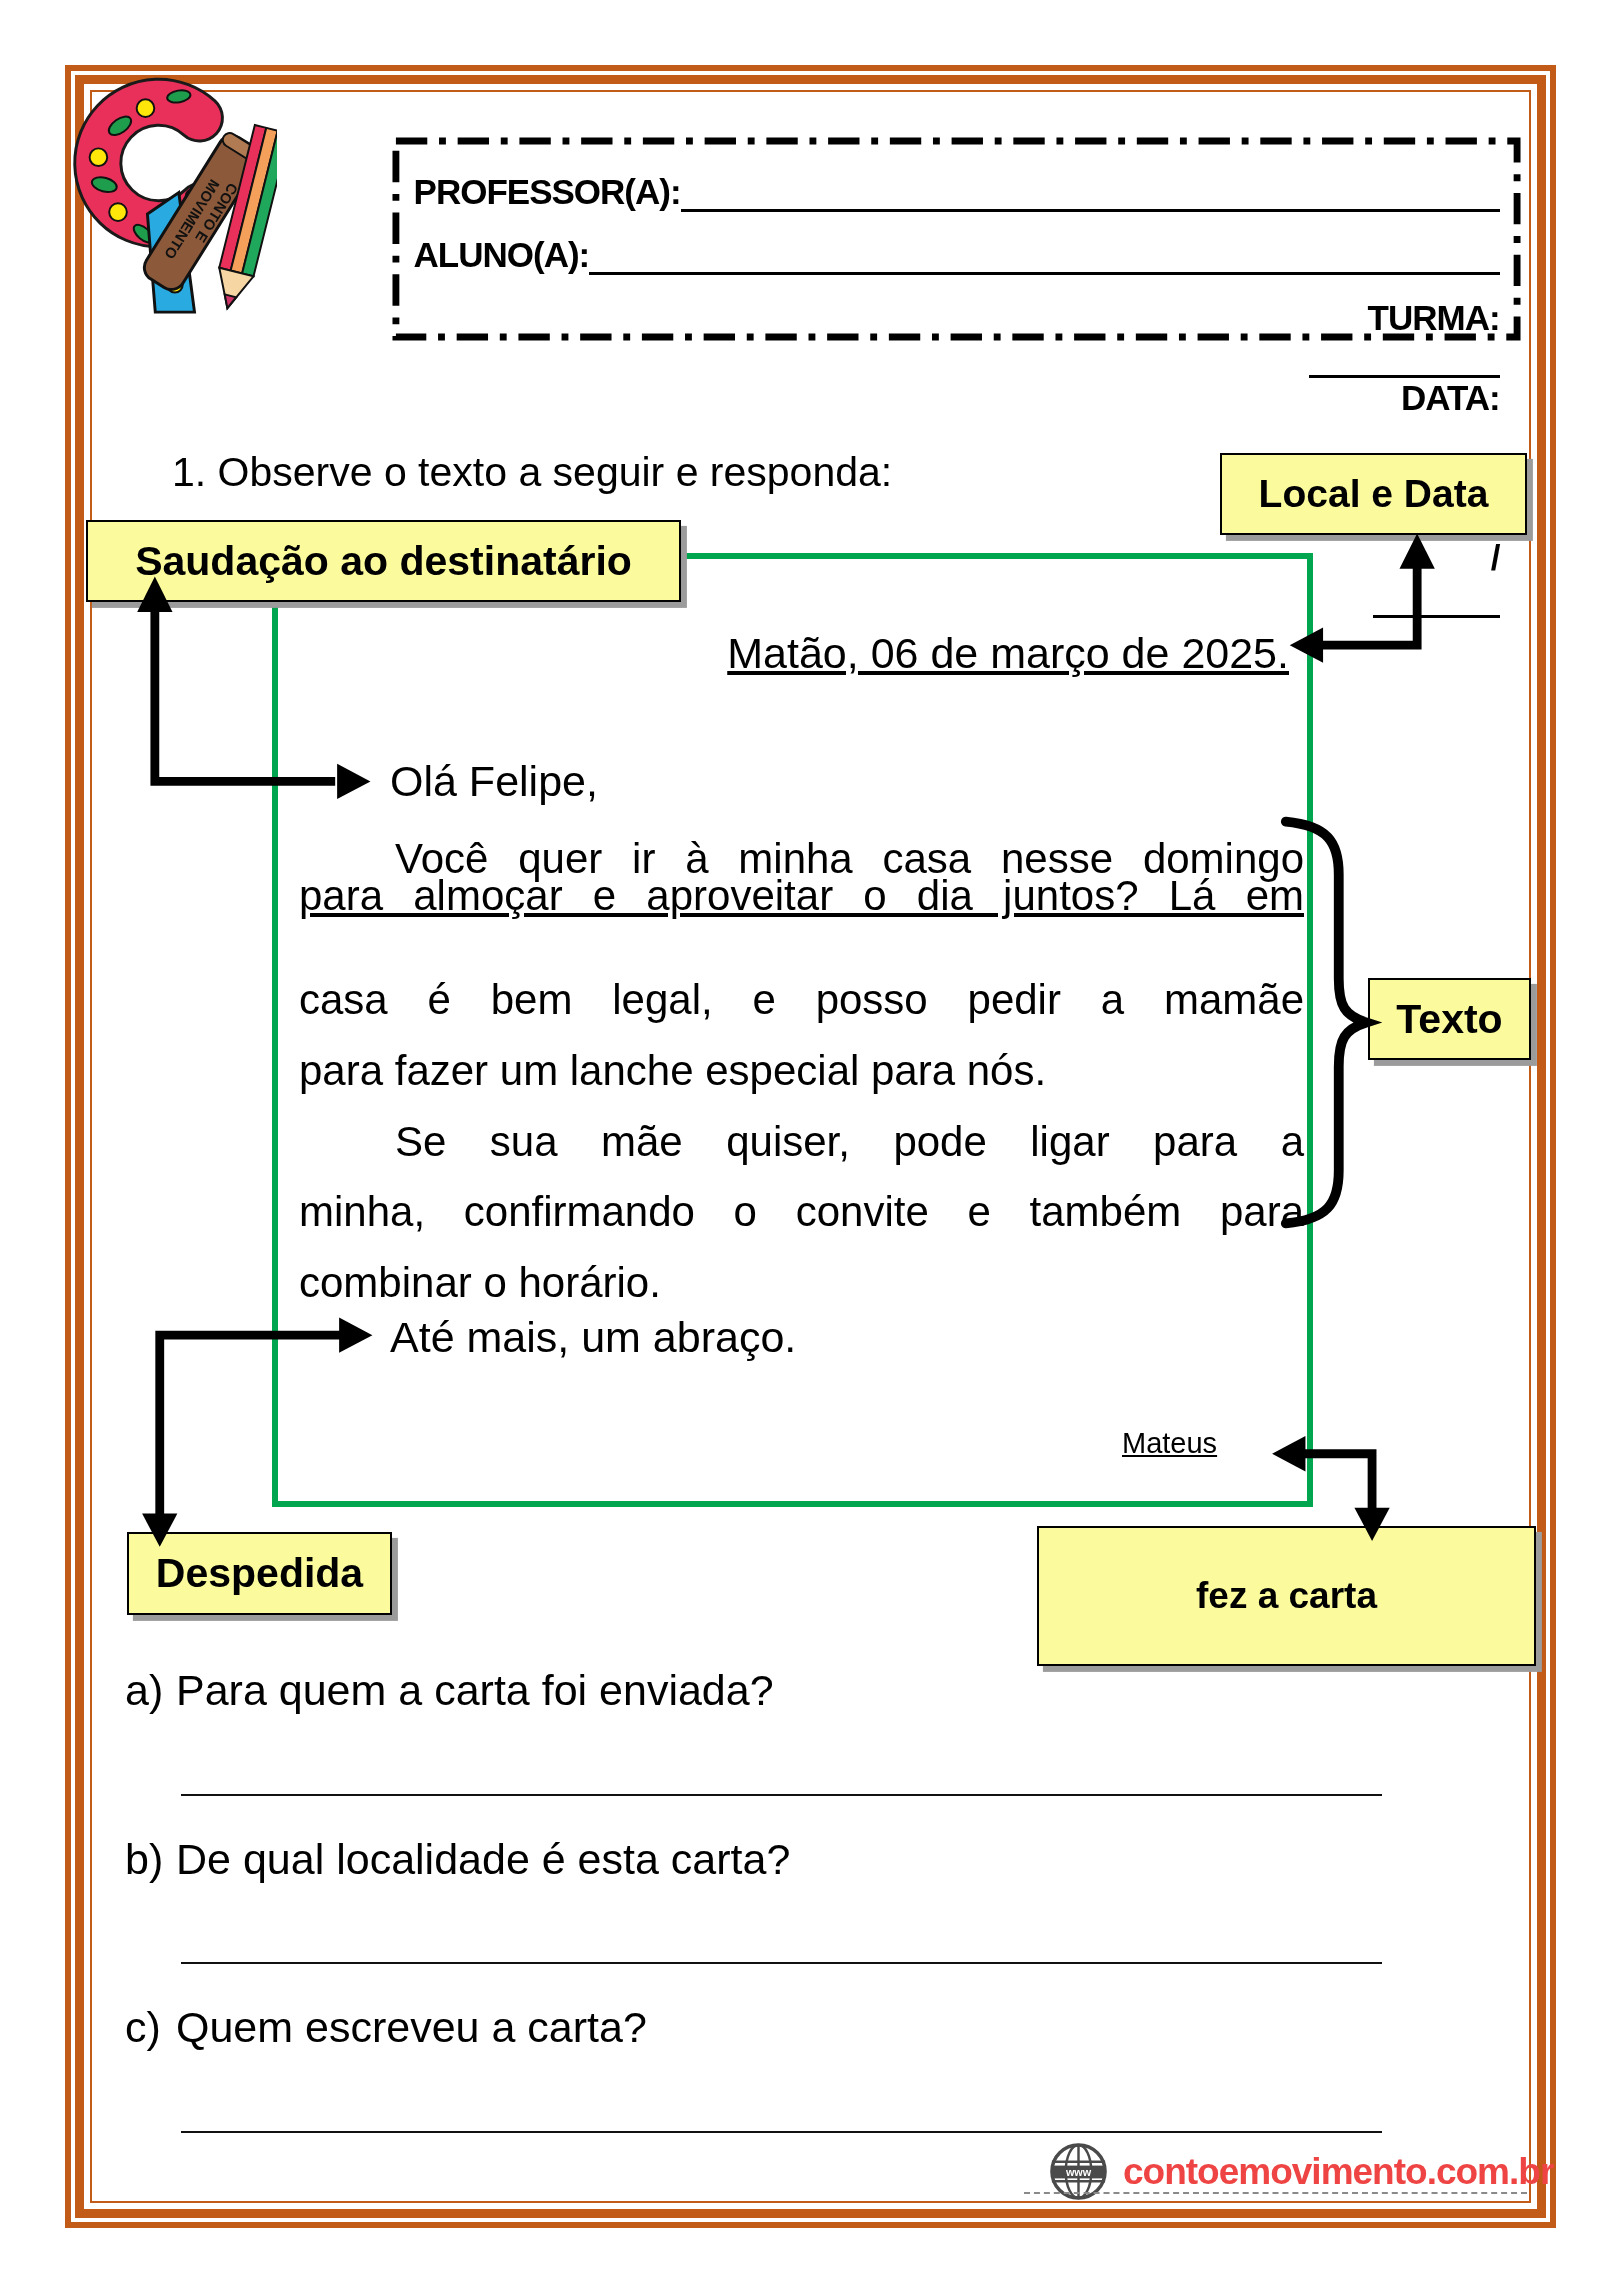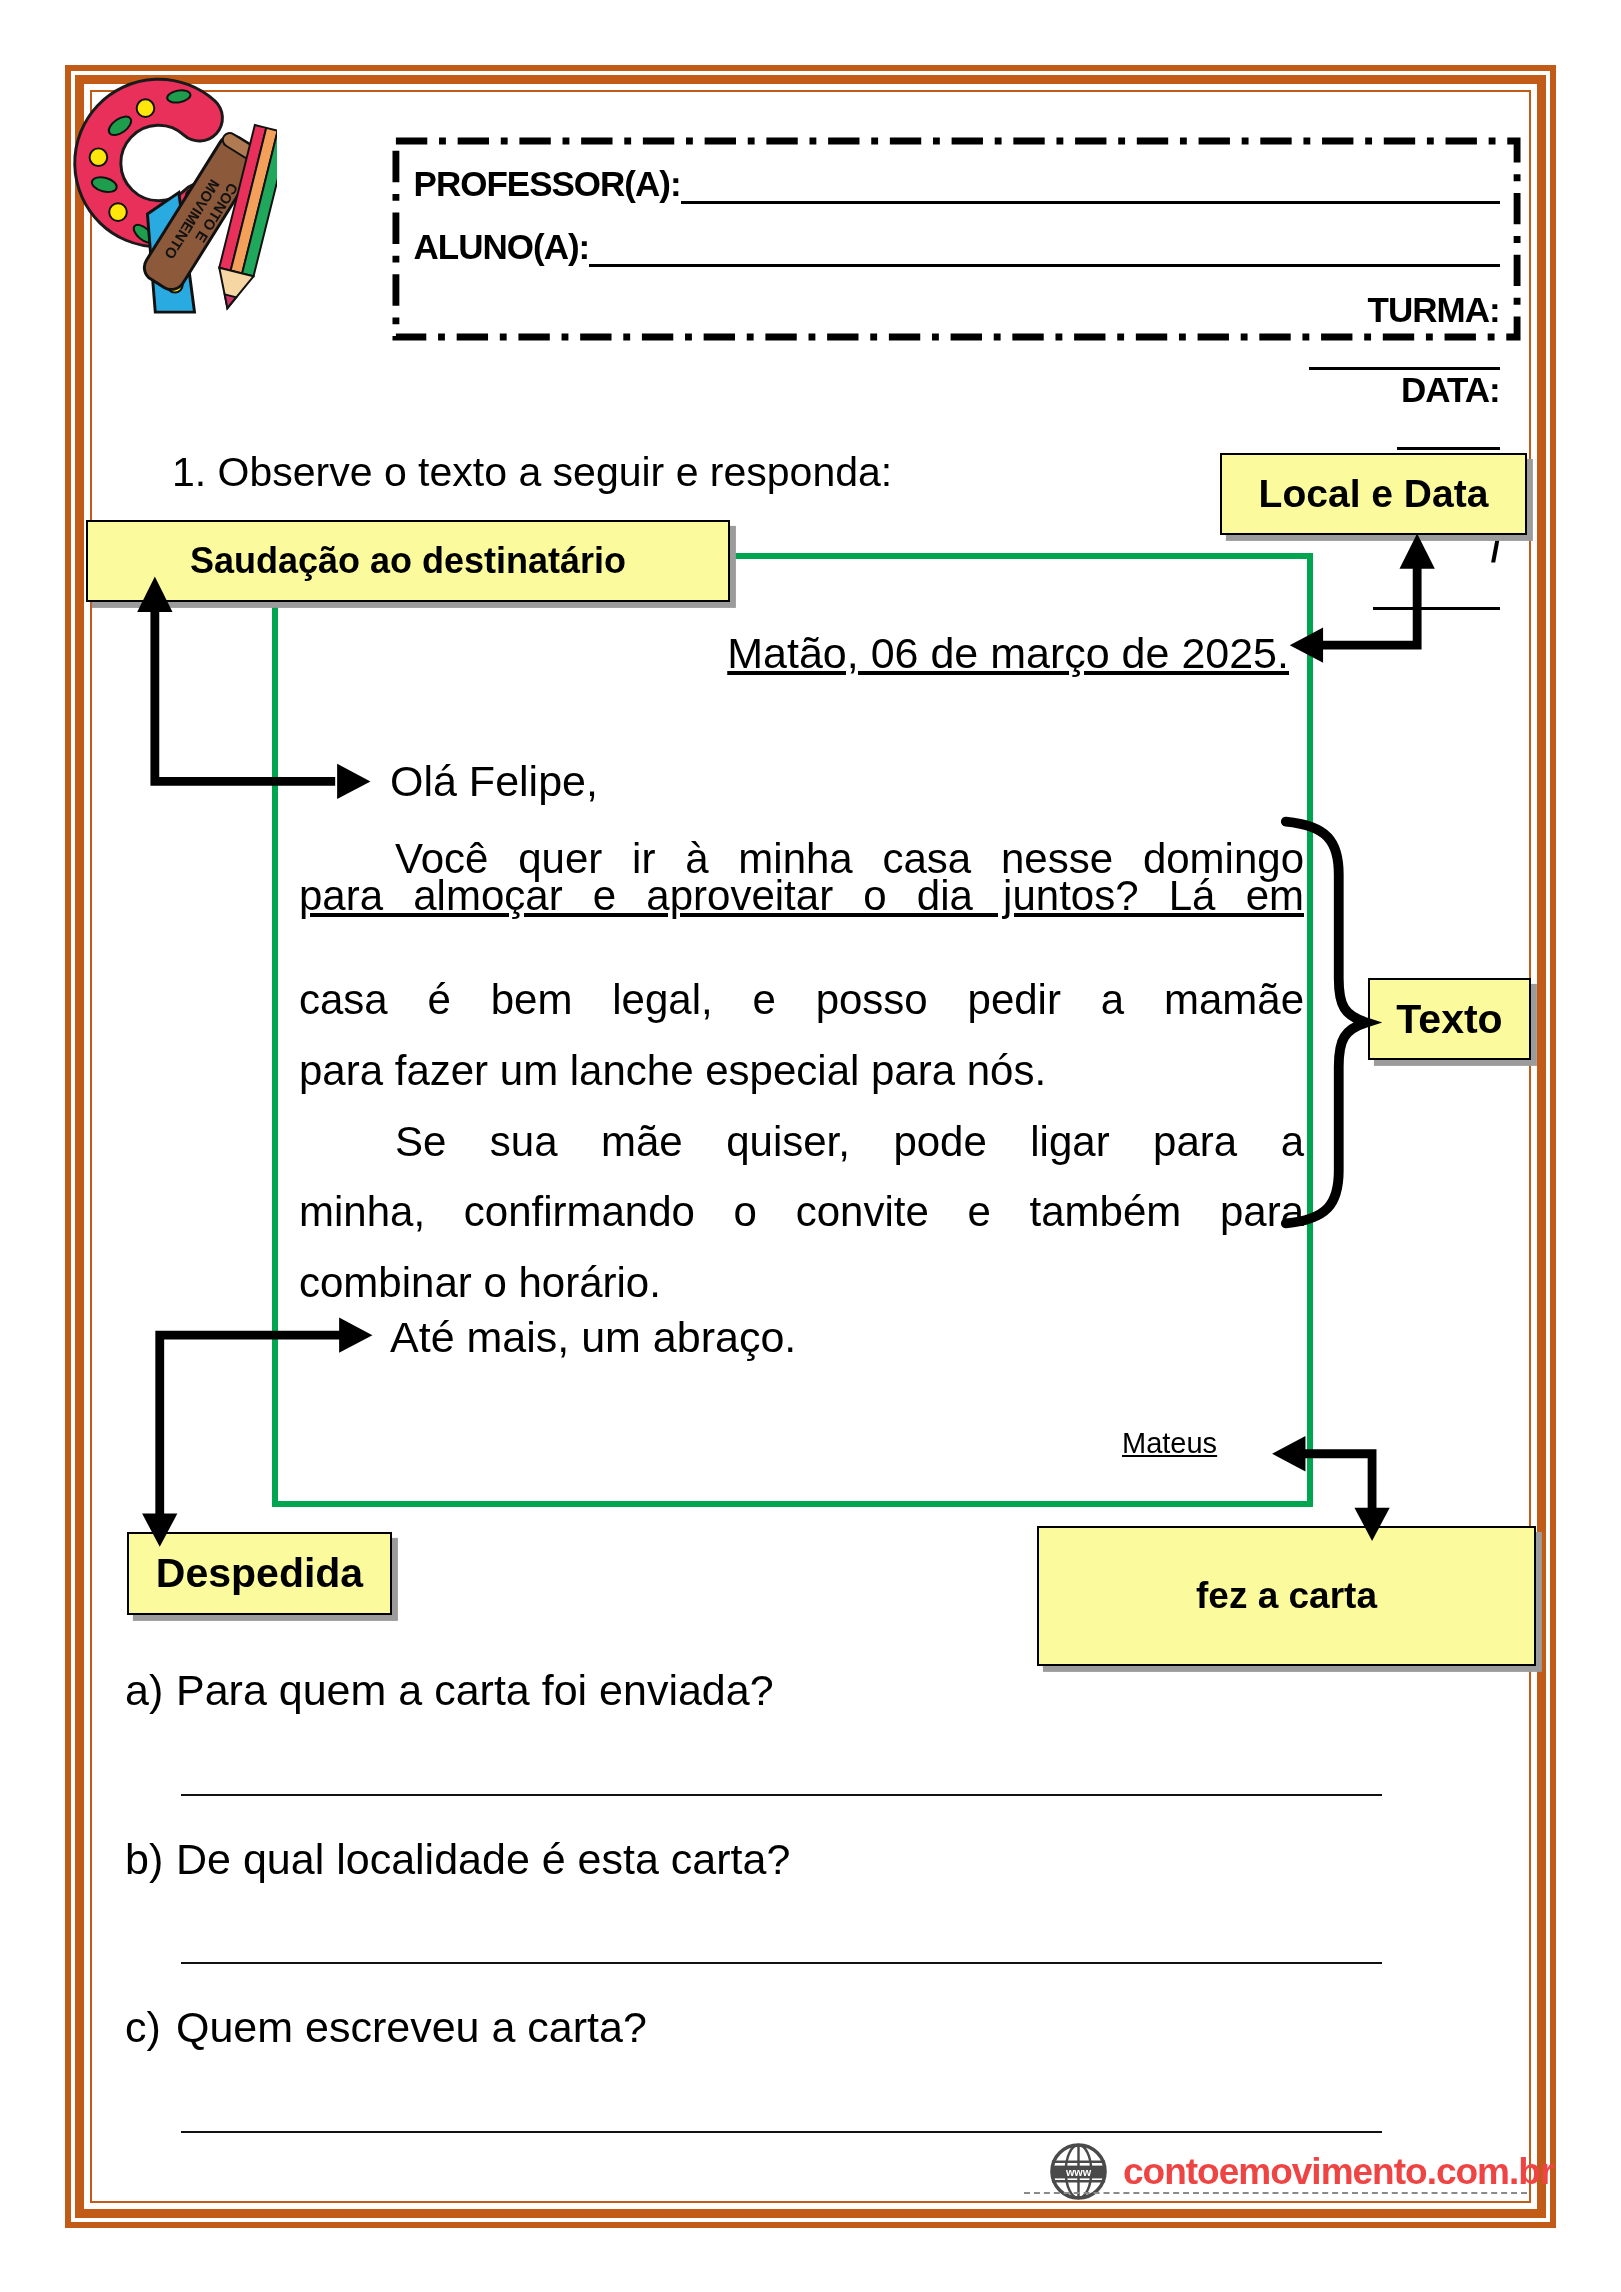--- a/index.html
+++ b/index.html
@@ -7,21 +7,21 @@
         font-family:"Liberation Sans",sans-serif;color:#000;}
   .abs{position:absolute;}
   
   .frame1{inset:65px;border:6.9px solid #C25B17;}
   .frame2{inset:75px;border:9.8px solid #C25B17;}
   .frame3{inset:90px;border:2.9px solid #C25B17;}
   .frame1,.frame2,.frame3{position:absolute;pointer-events:none;}
   
   #headerBox{left:392px;top:137px;width:1129px;height:204px;}
   .hrow{position:absolute;left:21.6px;display:flex;align-items:flex-end;
-        font-weight:bold;font-size:35px;letter-spacing:-1px;}
+        font-weight:bold;font-size:35px;letter-spacing:-1px;margin-top:8px;}
   .blank{border-bottom:3.9px solid #000;height:37px;}
   
   .ylabel{background:#FBFB9E;border:2.9px solid #000;box-shadow:5.9px 5.9px 0 #9b9b9b;
           display:flex;align-items:center;justify-content:center;text-align:center;
           font-weight:bold;box-sizing:border-box;}
   
   #letterBox{left:272px;top:553px;width:1041px;height:954px;border:6.9px solid #00A550;box-sizing:border-box;}
   .ltxt{font-size:43px;line-height:49px;}
   .pline{position:absolute;left:299px;width:1005px;font-size:42px;line-height:71px;
          text-align:justify;text-align-last:justify;white-space:nowrap;}
@@ -124,21 +124,21 @@
   <div class="abs pline plast" style="top:1035px;">para fazer um lanche especial para nós.</div>
 
   <div class="abs pline indent" style="top:1106px;">Se sua mãe quiser, pode ligar para a</div>
   <div class="abs pline" style="top:1176px;">minha, confirmando o convite e também para</div>
   <div class="abs pline plast" style="top:1247px;">combinar o horário.</div>
 
   <div class="abs ltxt" style="left:390px;top:1313px;">Até mais, um abraço.</div>
   <div class="abs" style="left:1122px;top:1427px;font-size:29px;text-decoration:underline;">Mateus</div>
 
   <div class="abs ylabel" style="left:1220px;top:453px;width:307px;height:82px;font-size:39px;">Local e Data</div>
-  <div class="abs ylabel" style="left:86px;top:520px;width:644px;height:82px;font-size:36px;">Saudação ao destinatário</div>
+  <div class="abs ylabel" style="left:86px;top:520px;width:595px;height:82px;font-size:41px;">Saudação ao destinatário</div>
   <div class="abs ylabel" style="left:1368px;top:978px;width:163px;height:82px;font-size:41px;">Texto</div>
   <div class="abs ylabel" style="left:127px;top:1532px;width:265px;height:83px;font-size:41px;">Despedida</div>
   <div class="abs ylabel" style="left:1037px;top:1526px;width:499px;height:140px;font-size:37px;line-height:1.35;flex-direction:column;">
     <span>fez a carta</span>
   </div>
 
   <svg class="abs" style="left:0;top:0;pointer-events:none;" width="1621" height="2293" viewBox="0 0 1654 2339">
 
     <g stroke="#000" stroke-width="9" fill="#000">
       <polyline points="158,608 158,797 342,797" fill="none"></polyline>

